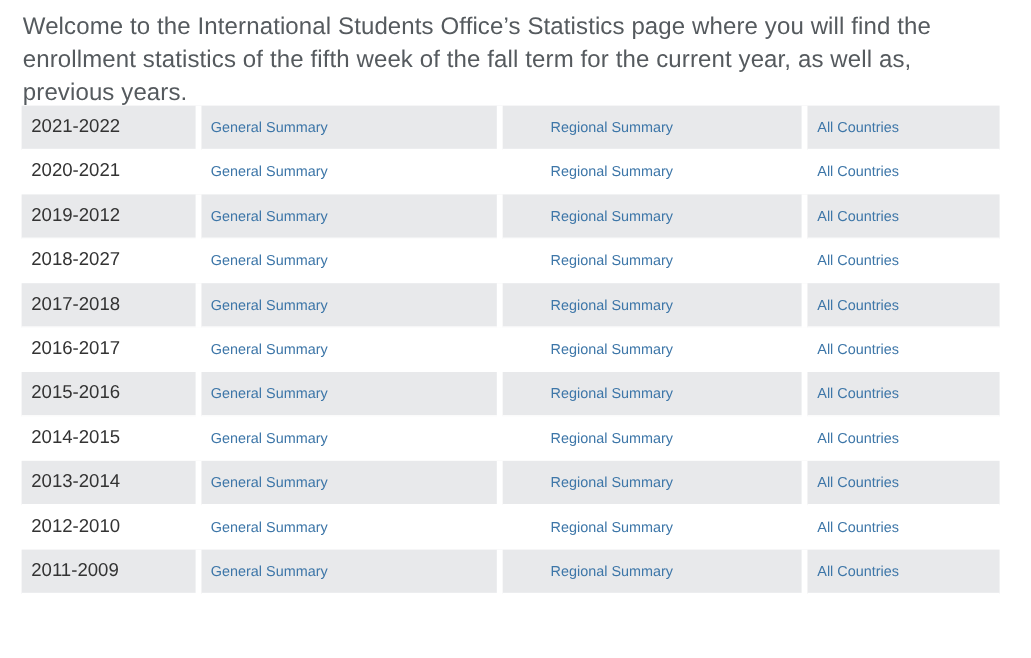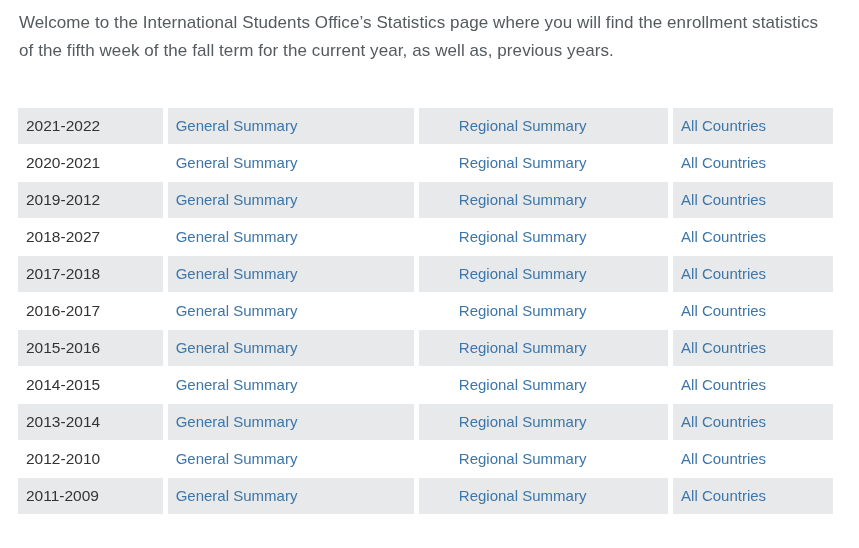--- a/index.html
+++ b/index.html
@@ -20,33 +20,33 @@
   .page {
     width: 859px;
     height: 548px;
     position: relative;
     background: #ffffff;
   }
 
   
   .intro {
     color: #555a5e;
-    font-size: 17px;
+    font-size: 20px;
     line-height: 27.5px;
     font-weight: 400;
     padding: 9px 22px 0 19px;
     margin: 0;
     letter-spacing: 0.005em;
   }
 
   
   .table-wrap {
     position: absolute;
     left: 18px;
-    top: 108px;
+    top: 88px;
     width: 815px;
   }
 
   table.years {
     width: 815px;
     border-collapse: separate;
     border-spacing: 0;
     table-layout: fixed;
   }
 
@@ -81,21 +81,21 @@
     padding-left: 40px;
   }
   table.years td.col-countries {
     width: 156px;
     border-right: none;
   }
 
   table.years a.cell-link {
     color: #3d76a8;
     text-decoration: none;
-    font-size: 15px;
+    font-size: 12px;
     cursor: pointer;
   }
 </style>
 </head>
 <body>
 
 <div class="page">
 
   <p class="intro">Welcome to the International Students Office’s Statistics page where you will find the enrollment statistics of the fifth week of the fall term for the current year, as well as, previous years.</p>
 

